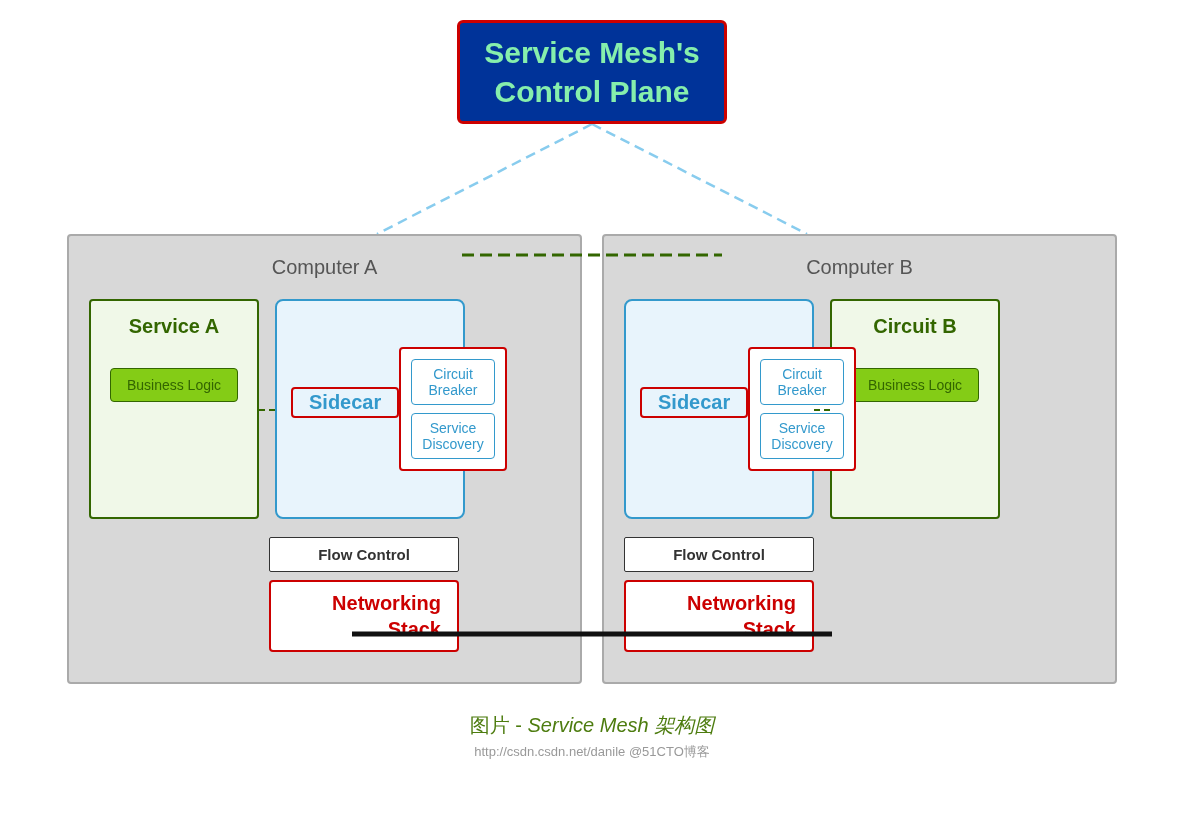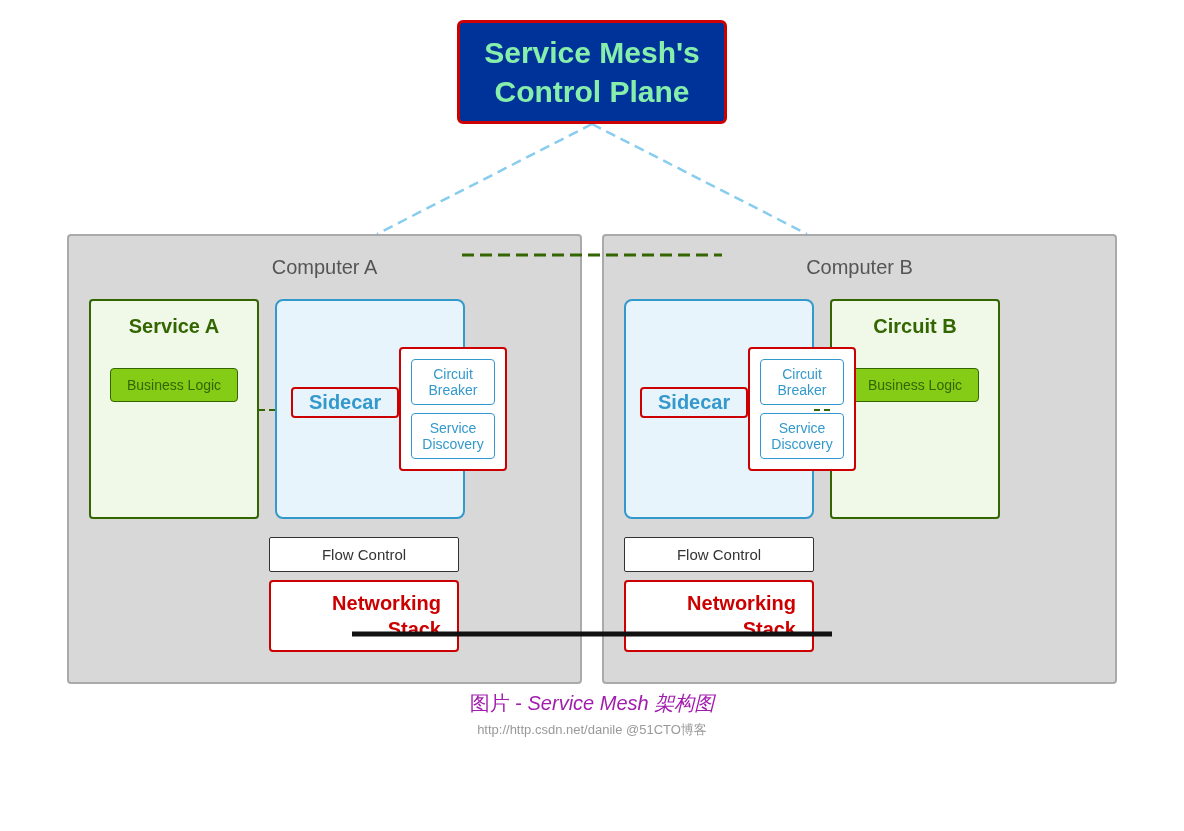--- a/index.html
+++ b/index.html
@@ -132,39 +132,40 @@
     }
 
     .flow-control-box {
       border: 1.5px solid #333333;
       border-radius: 2px;
       background: white;
       padding: 8px 20px;
       font-size: 15px;
       color: #333;
       text-align: center;
+      font-weight: bold;
     }
 
     .networking-stack-box {
       border: 2.5px solid #cc0000;
       border-radius: 4px;
       background: white;
       padding: 8px 16px;
       font-size: 20px;
       font-weight: bold;
       color: #cc0000;
       text-align: right;
       line-height: 1.3;
     }
 
     
     .caption {
-      margin-top: 26px;
-      font-size: 20px;
-      color: #a21caf;
+      margin-top: 48px;
+      font-size: 20px;
+      color: #4d7c0f;
       font-style: italic;
     }
 
     .caption-chinese {
       font-style: normal;
     }
 
     .website-text {
       font-size: 13px;
       color: #999;
@@ -263,16 +264,16 @@
     <svg width="1050" height="10" style="display:block; position:absolute; top:230px; left:0; pointer-events:none; overflow:visible;">
       <line x1="395" y1="5" x2="655" y2="5" stroke="#336600" stroke-width="3" stroke-dasharray="12,6"></line>
     </svg>
 
   </div>
 
   <div style="margin-top:20px; text-align:center;">
     <div class="caption">
       <span class="caption-chinese">图片 - </span><em>Service Mesh 架构图</em>
     </div>
-    <div class="website-text">http://http.csdn.net/danile @51CTO博客</div>
+    <div class="website-text">http://csdn.csdn.net/danile @51CTO博客</div>
   </div>
 
 </div>
 
 </body></html>

